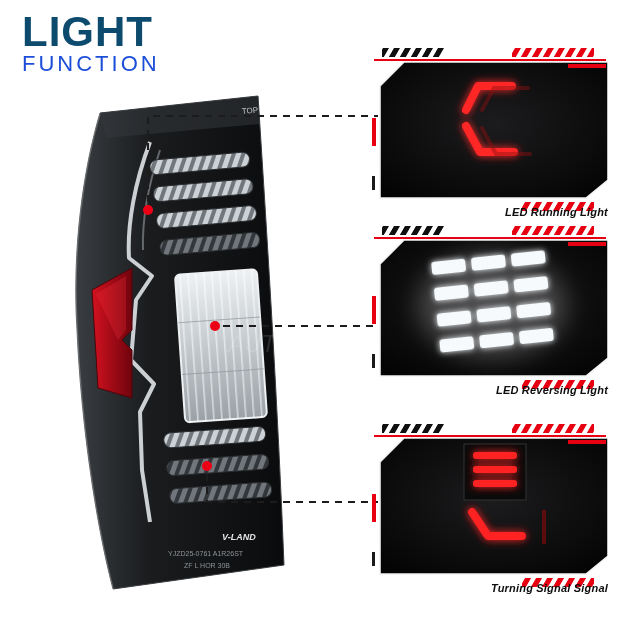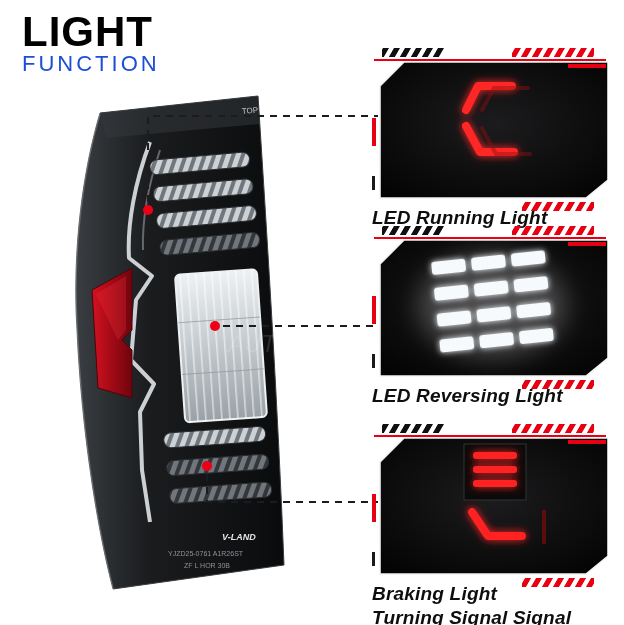--- a/index.html
+++ b/index.html
@@ -3,33 +3,33 @@
 <meta charset="utf-8">
 <style>
   html,body{margin:0;padding:0;background:#fff;}
   .canvas{
     position:relative;width:624px;height:625px;overflow:hidden;background:#ffffff;
     font-family:"Liberation Sans", sans-serif;
   }
   
   .header{position:absolute;top:12px;left:22px;z-index:6;}
   .header .title{
-    font-size:42px;font-weight:900;color:#000000;letter-spacing:1px;line-height:0.95;
+    font-size:42px;font-weight:900;color:#0c4a6e;letter-spacing:1px;line-height:0.95;
   }
   .header .subtitle{
     font-size:22px;font-weight:400;color:#1d4ed8;letter-spacing:3px;line-height:1.1;
   }
   
   .lamp-layer,.line-layer{position:absolute;inset:0;pointer-events:none;}
   .line-layer{z-index:5;}
   
   .callout{position:absolute;left:372px;width:236px;z-index:6;}
   .callout svg{display:block;}
   .callout .label{
-    margin-top:-12px;text-align:left;font-size:19px;font-weight:800;font-style:italic;
+    margin-top:-12px;text-align:right;font-size:11px;font-weight:800;font-style:italic;
     color:#0e0e0e;line-height:1.25;letter-spacing:.2px;
   }
   .hidden-defs{position:absolute;width:0;height:0;overflow:hidden;}
 </style>
 </head>
 <body>
 
 <div class="canvas">
 
   <svg class="hidden-defs" aria-hidden="true">
@@ -210,18 +210,17 @@
         <rect x="101" y="28" width="44" height="7" rx="3"></rect>
         <rect x="101" y="42" width="44" height="7" rx="3"></rect>
         <rect x="101" y="56" width="44" height="7" rx="3"></rect>
       </g>
       <g filter="url(#glowR)">
         <path d="M 100 88 L 116 112 L 150 112" fill="none" stroke="#ff2020" stroke-width="8" stroke-linecap="round" stroke-linejoin="round"></path>
       </g>
       <rect x="170" y="86" width="4" height="34" fill="#7a0a0a" opacity="0.7"></rect>
     </svg>
     <div class="label">
-      <div>Braking Light</div>
       <div>Turning Signal Signal</div>
     </div>
   </div>
 
 </div>
 
 </body></html>

